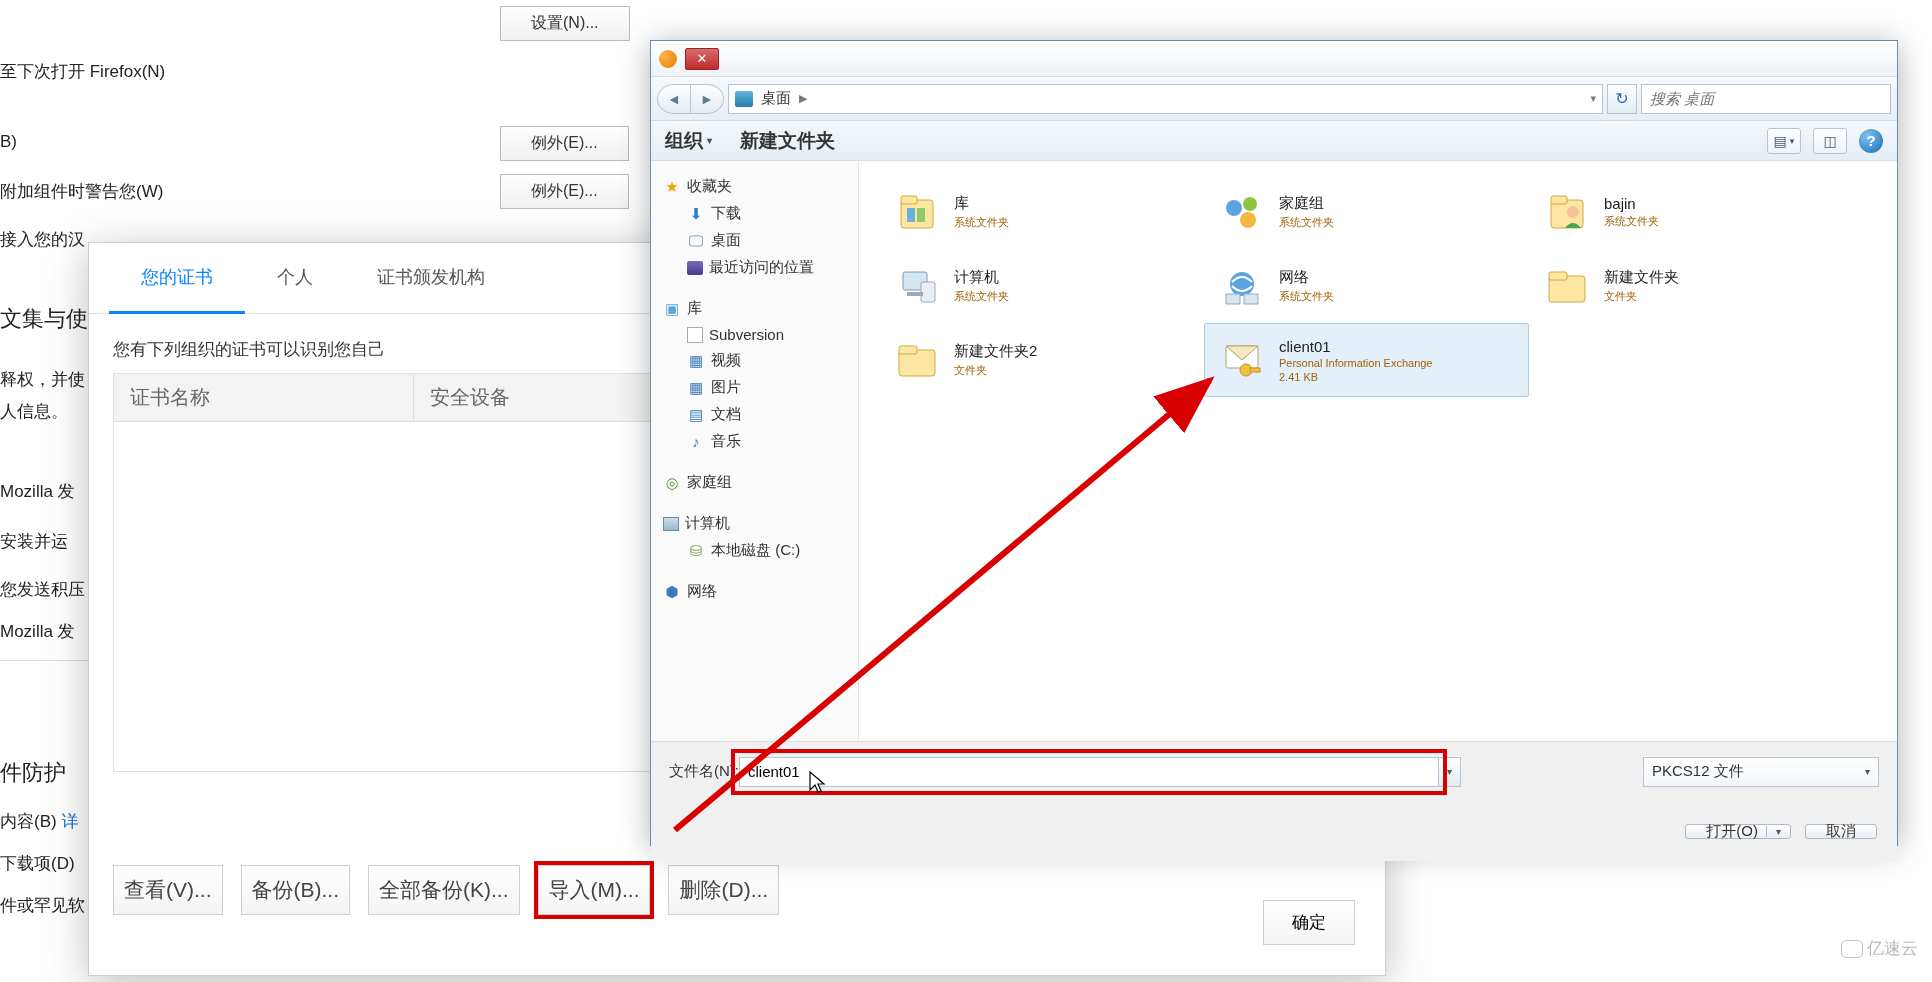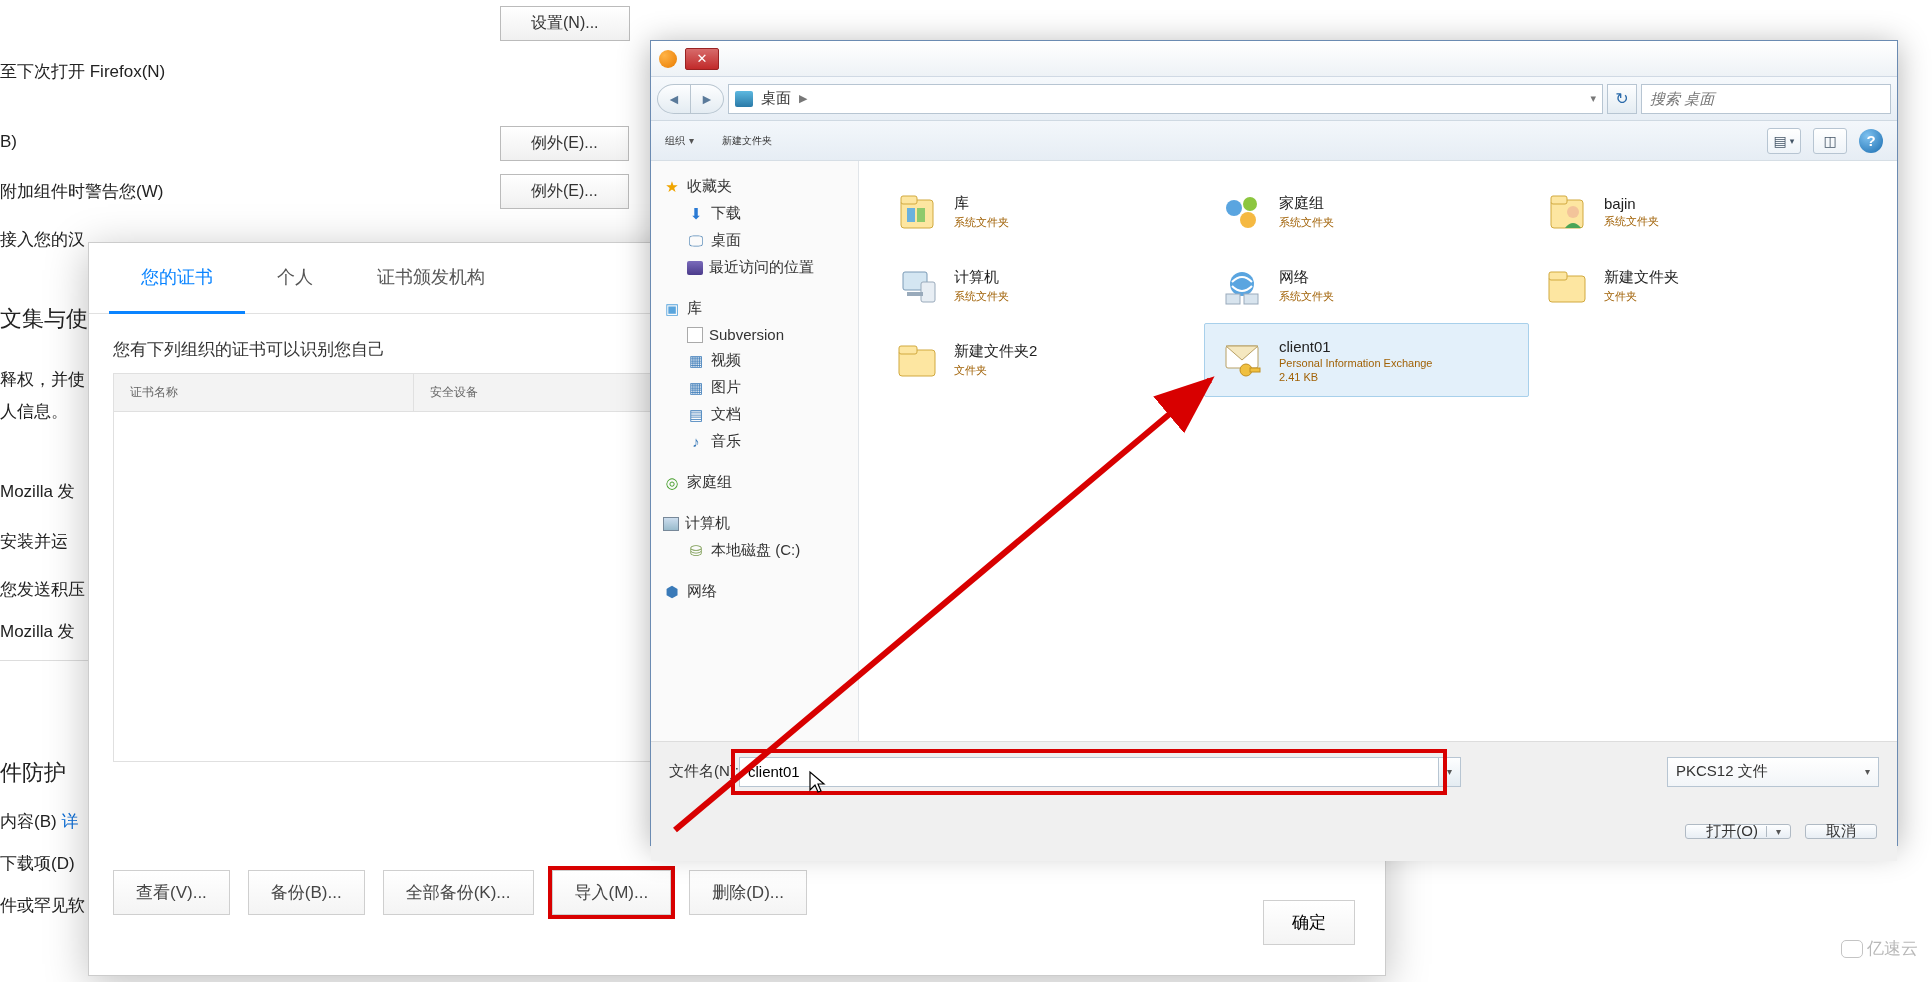--- a/index.html
+++ b/index.html
@@ -12,26 +12,26 @@
 .bg-sec-title { font-size: 22px; color: #222; font-weight: 400; }
 hr.bg-hr { position: absolute; border: none; border-top: 1px solid #ddd; height: 1px; }
 
 
 .cert-modal { position: absolute; left: 88px; top: 242px; width: 1298px; height: 734px; background: #fff; box-shadow: 0 8px 40px rgba(0,0,0,0.25); border: 1px solid #ccc; }
 .cert-tabs { display: flex; border-bottom: 1px solid #e1e1e1; padding-left: 20px; }
 .cert-tab { padding: 22px 32px; font-size: 18px; color: #555; cursor: pointer; }
 .cert-tab.active { color: #0a84ff; border-bottom: 3px solid #0a84ff; margin-bottom: -1px; }
 .cert-desc { padding: 24px 24px 12px; font-size: 17px; color: #333; }
 .cert-table-head { display: flex; background: #f3f3f3; border: 1px solid #e0e0e0; margin: 0 24px; }
-.cert-th { padding: 10px 16px; font-size: 12px; color: #666; border-right: 1px solid #e0e0e0; }
+.cert-th { padding: 10px 16px; font-size: 20px; color: #666; border-right: 1px solid #e0e0e0; }
 .cert-th:first-child { width: 300px; }
 .cert-th:last-child { flex: 1; }
 .cert-body { margin: 0 24px; border: 1px solid #e0e0e0; border-top: none; height: 350px; }
 .cert-actions { position: absolute; bottom: 60px; left: 24px; display: flex; gap: 18px; }
-.cert-action-btn { border: 1px solid #cfcfcf; background: linear-gradient(#fff,#f4f4f4); padding: 10px 22px; font-size: 17px; color: #444; cursor: pointer; text-align: right; }
+.cert-action-btn { border: 1px solid #cfcfcf; background: linear-gradient(#fff,#f4f4f4); padding: 10px 10px; font-size: 21px; color: #444; cursor: pointer; text-align: right; }
 .cert-action-btn.highlight { outline: 4px solid #d80000; outline-offset: 0; }
 .cert-ok { position: absolute; right: 30px; bottom: 30px; border: 1px solid #cfcfcf; background: linear-gradient(#fff,#f4f4f4); padding: 10px 28px; font-size: 17px; }
 
 
 .file-dialog { position: absolute; left: 650px; top: 40px; width: 1248px; height: 806px; background: #fff; border: 1px solid #6b8bb2; box-shadow: 0 4px 30px rgba(0,0,0,0.3); }
 .fd-title { height: 36px; display: flex; align-items: center; background: linear-gradient(#fff,#eef2f6); border-bottom: 1px solid #d0d9e4; padding: 0 8px; }
 .fd-title-icon { width: 18px; height: 18px; background: radial-gradient(circle at 30% 30%, #ffb347, #e97b00); border-radius: 50%; margin-right: 8px; }
 .fd-title-text { font-size: 15px; color: #333; flex: 1; }
 .fd-close { width: 34px; height: 22px; background: linear-gradient(#d76b6b,#c12a2a); border: 1px solid #922; display: flex; align-items: center; justify-content: center; color: #fff; font-size: 13px; border-radius: 2px; }
 
@@ -41,21 +41,21 @@
 .nav-arrow:first-child { border-radius: 50% 0 0 50%; }
 .nav-arrow:last-child { border-radius: 0 50% 50% 0; margin-left: -1px; }
 .nav-breadcrumb { flex: 1; height: 30px; border: 1px solid #b7c5d2; background: #fff; display: flex; align-items: center; padding: 0 6px; gap: 8px; }
 .nav-bc-icon { width: 18px; height: 16px; background: linear-gradient(#5db8e0,#2a7aa8); border-radius: 2px; }
 .nav-bc-text { font-size: 15px; color: #333; }
 .nav-bc-arrow { color: #777; font-size: 11px; }
 .nav-refresh { width: 30px; height: 30px; border: 1px solid #b7c5d2; background: linear-gradient(#fdfeff,#e4ecf2); display: flex; align-items: center; justify-content: center; color: #2a6aaa; font-size: 16px; }
 .nav-search { width: 250px; height: 30px; border: 1px solid #b7c5d2; background: #fff; padding: 0 8px; font-size: 15px; color: #888; font-style: italic; }
 
 .fd-toolbar { height: 40px; display: flex; align-items: center; background: linear-gradient(#f3f7fb,#e6edf4); border-bottom: 1px solid #d6dee5; padding: 0 14px; gap: 28px; }
-.fd-tool { font-size: 10px; color: #333; display: flex; align-items: center; gap: 4px; }
+.fd-tool { font-size: 19px; color: #333; display: flex; align-items: center; gap: 4px; font-weight: bold; }
 .fd-tool-dd::after { content: "▾"; font-size: 10px; color: #555; }
 .fd-toolbar-right { margin-left: auto; display: flex; gap: 12px; align-items: center; }
 .fd-view-btn { width: 34px; height: 26px; border: 1px solid #b7c5d2; border-radius: 3px; display: flex; align-items: center; justify-content: center; color: #456; font-size: 14px; background: linear-gradient(#fff,#eef3f8); }
 .fd-help { width: 24px; height: 24px; border-radius: 50%; background: radial-gradient(circle at 35% 30%, #7fc2f0,#1a6db0); color: #fff; display: flex; align-items: center; justify-content: center; font-size: 15px; font-weight: bold; }
 
 .fd-body { display: flex; height: 580px; }
 .fd-sidebar { width: 208px; background: #fafafa; border-right: 1px solid #e1e5e9; padding: 8px 0; overflow: hidden; }
 .sb-group { margin: 4px 0 14px; }
 .sb-title { display: flex; align-items: center; gap: 6px; padding: 4px 12px; font-size: 15px; color: #333; }
 .sb-item { display: flex; align-items: center; gap: 6px; padding: 4px 12px 4px 36px; font-size: 15px; color: #333; }
@@ -83,21 +83,21 @@
 .fi-meta { display: flex; flex-direction: column; gap: 2px; }
 .fi-name { font-size: 15px; color: #222; }
 .fi-sub { font-size: 11px; color: #a16207; }
 
 .fd-filename-row { height: 60px; display: flex; align-items: center; padding: 10px 18px; gap: 0; background: #f0f0f0; border-top:1px solid #ddd; }
 .fn-label { font-size: 15px; color: #333; }
 .fn-input-wrap { position: relative; }
 .fn-input { width: 700px; height: 30px; border: 1px solid #b7c5d2; padding: 0 8px; font-size: 15px; }
 .fn-input-wrap.highlight::before { content:""; position:absolute; inset:-8px; border:4px solid #d80000; }
 .fn-dd-arrow { width: 22px; height: 30px; border: 1px solid #b7c5d2; border-left: none; background: linear-gradient(#fdfeff,#e4ecf2); display: flex; align-items: center; justify-content: center; font-size: 10px; color: #555; }
-.fn-dd { width: 212px; height: 30px; border: 1px solid #b7c5d2; background: linear-gradient(#fff,#f2f5f8); padding: 0 8px; font-size: 15px; color: #333; display: flex; align-items: center; justify-content: space-between; }
+.fn-dd { width: 236px; height: 30px; border: 1px solid #b7c5d2; background: linear-gradient(#fff,#f2f5f8); padding: 0 8px; font-size: 15px; color: #333; display: flex; align-items: center; justify-content: space-between; }
 .fn-dd::after { content: "▾"; font-size: 10px; color: #555; }
 
 .fd-buttons { height: 60px; display: flex; align-items: center; justify-content: flex-end; padding: 0 20px; gap: 14px; background:#f0f0f0; }
 .fd-btn { height: 15px; padding: 0 20px; border: 1px solid #b0bac4; background: linear-gradient(#fdfeff,#e8eef4); font-size: 15px; color: #333; border-radius: 3px; display: flex; align-items: center; }
 .fd-btn.split { padding-right: 6px; }
 .fd-btn.split .split-dd { width: 18px; margin-left: 8px; border-left: 1px solid #b0bac4; padding-left: 6px; font-size: 10px; color: #555; }
 
 
 .arrow-svg { position: absolute; left: 0; top: 0; width: 1932px; height: 982px; pointer-events: none; }
 

